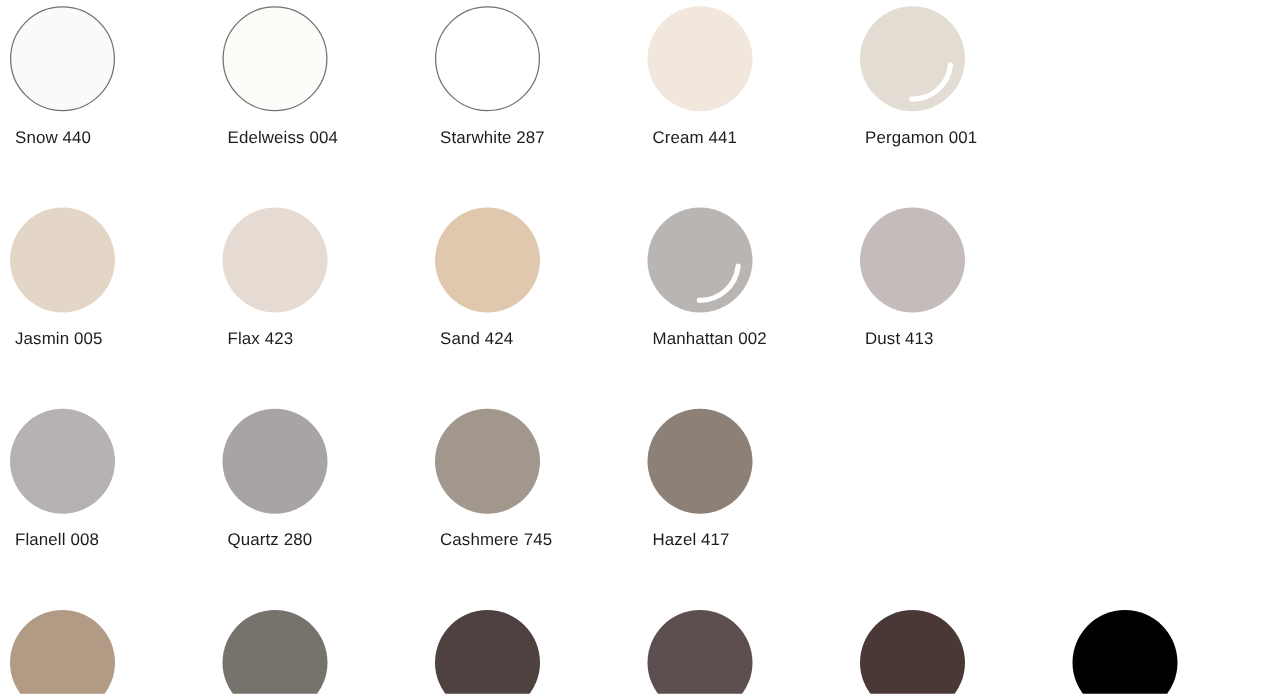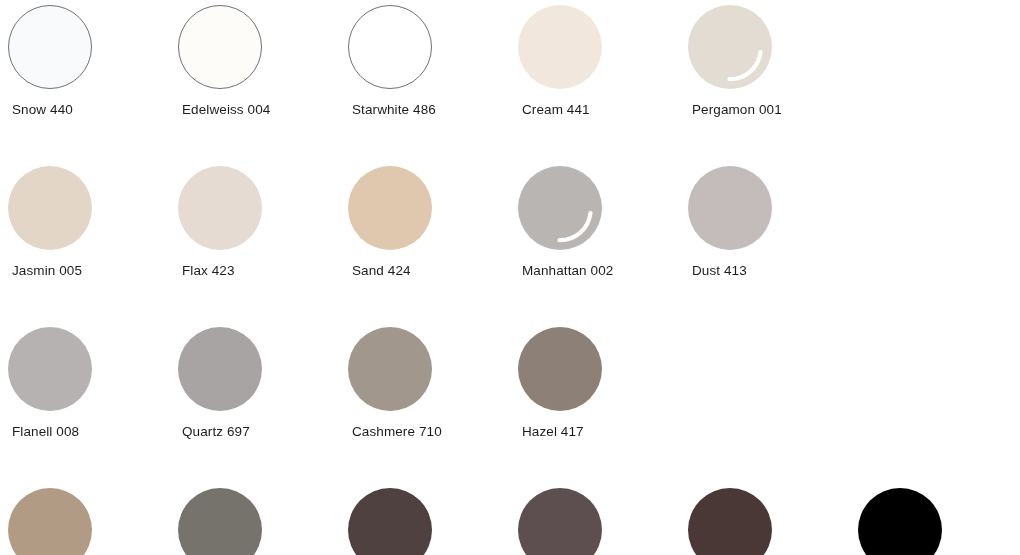--- a/index.html
+++ b/index.html
@@ -103,21 +103,21 @@
         </div>
         <div class="swatch-label">Edelweiss 004</div>
       </div>
       <div class="swatch-cell">
         <div class="swatch-disc-wrap has-gloss">
           <div class="swatch-disc outlined" style="background: rgb(255, 255, 255);"></div>
           <svg class="gloss-arc" viewBox="0 0 84 84">
             <path d="M72.5 47 C70.5 63.5 57 74.5 41.5 74.2" fill="none" stroke="#ffffff" stroke-width="4.2" stroke-linecap="round"></path>
           </svg>
         </div>
-        <div class="swatch-label">Starwhite 486</div>
+        <div class="swatch-label">Starwhite 287</div>
       </div>
       <div class="swatch-cell">
         <div class="swatch-disc-wrap">
           <div class="swatch-disc" style="background: rgb(242, 231, 220);"></div>
         </div>
         <div class="swatch-label">Cream 441</div>
       </div>
       <div class="swatch-cell">
         <div class="swatch-disc-wrap has-gloss">
           <div class="swatch-disc" style="background: rgb(227, 220, 211);"></div>
@@ -167,27 +167,27 @@
       <div class="swatch-cell">
         <div class="swatch-disc-wrap">
           <div class="swatch-disc" style="background: rgb(181, 178, 177);"></div>
         </div>
         <div class="swatch-label">Flanell 008</div>
       </div>
       <div class="swatch-cell">
         <div class="swatch-disc-wrap">
           <div class="swatch-disc" style="background: rgb(169, 164, 164);"></div>
         </div>
-        <div class="swatch-label">Quartz 697</div>
+        <div class="swatch-label">Quartz 280</div>
       </div>
       <div class="swatch-cell">
         <div class="swatch-disc-wrap">
           <div class="swatch-disc" style="background: rgb(162, 151, 140);"></div>
         </div>
-        <div class="swatch-label">Cashmere 710</div>
+        <div class="swatch-label">Cashmere 745</div>
       </div>
       <div class="swatch-cell">
         <div class="swatch-disc-wrap">
           <div class="swatch-disc" style="background: rgb(141, 129, 119);"></div>
         </div>
         <div class="swatch-label">Hazel 417</div>
       </div>
     </div>
     <div class="swatch-row">
       <div class="swatch-cell">

